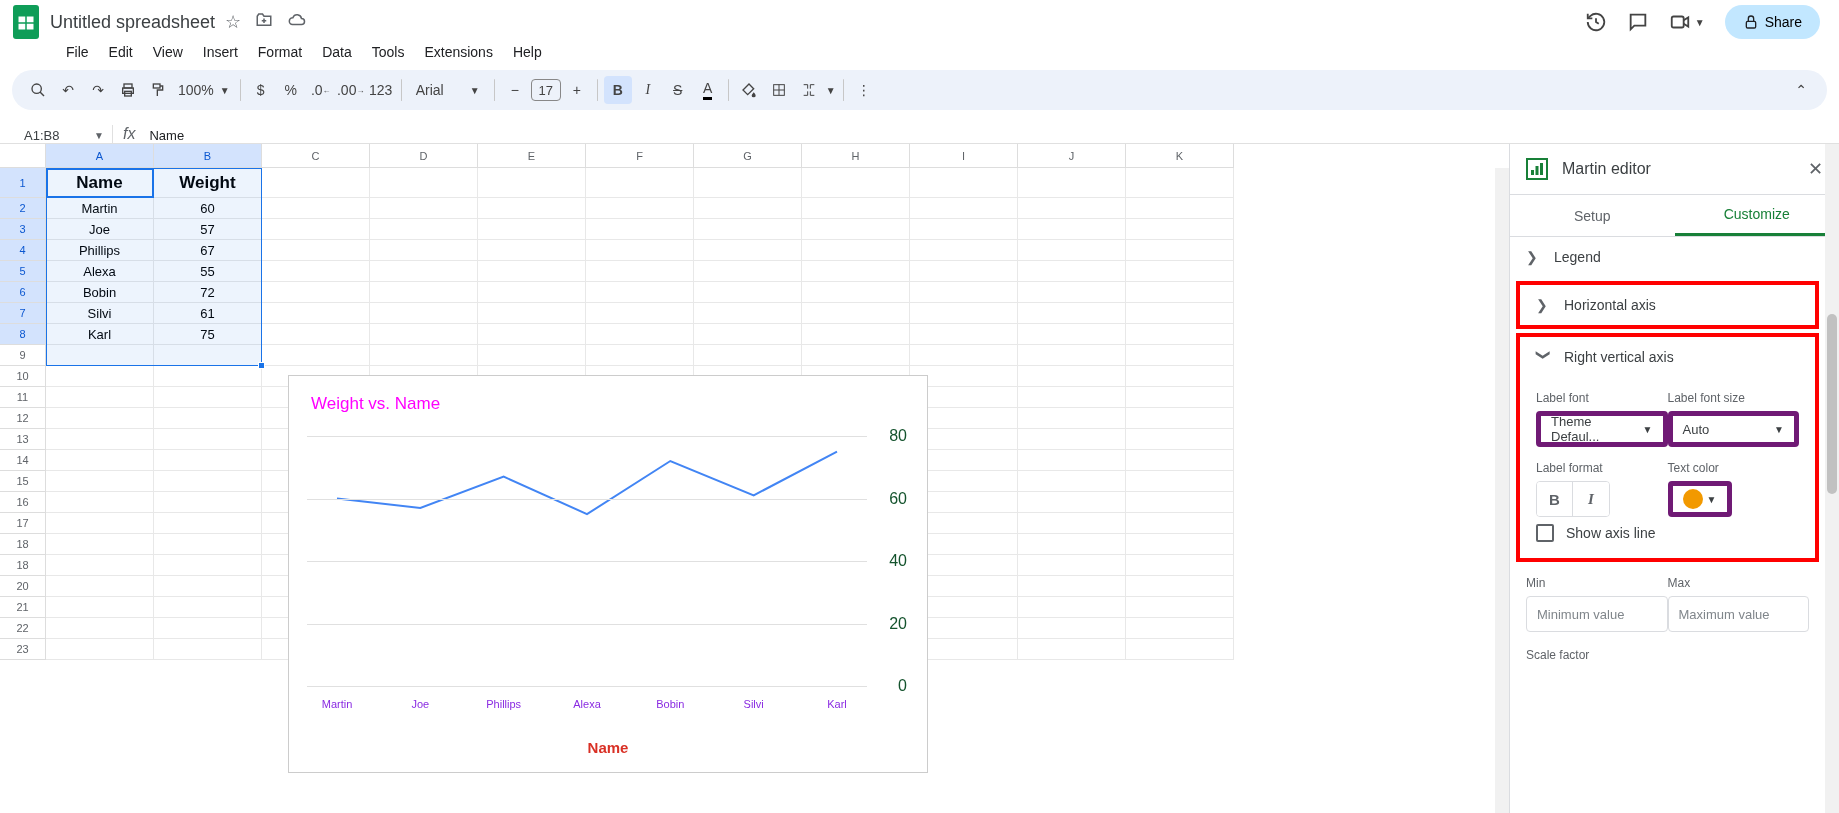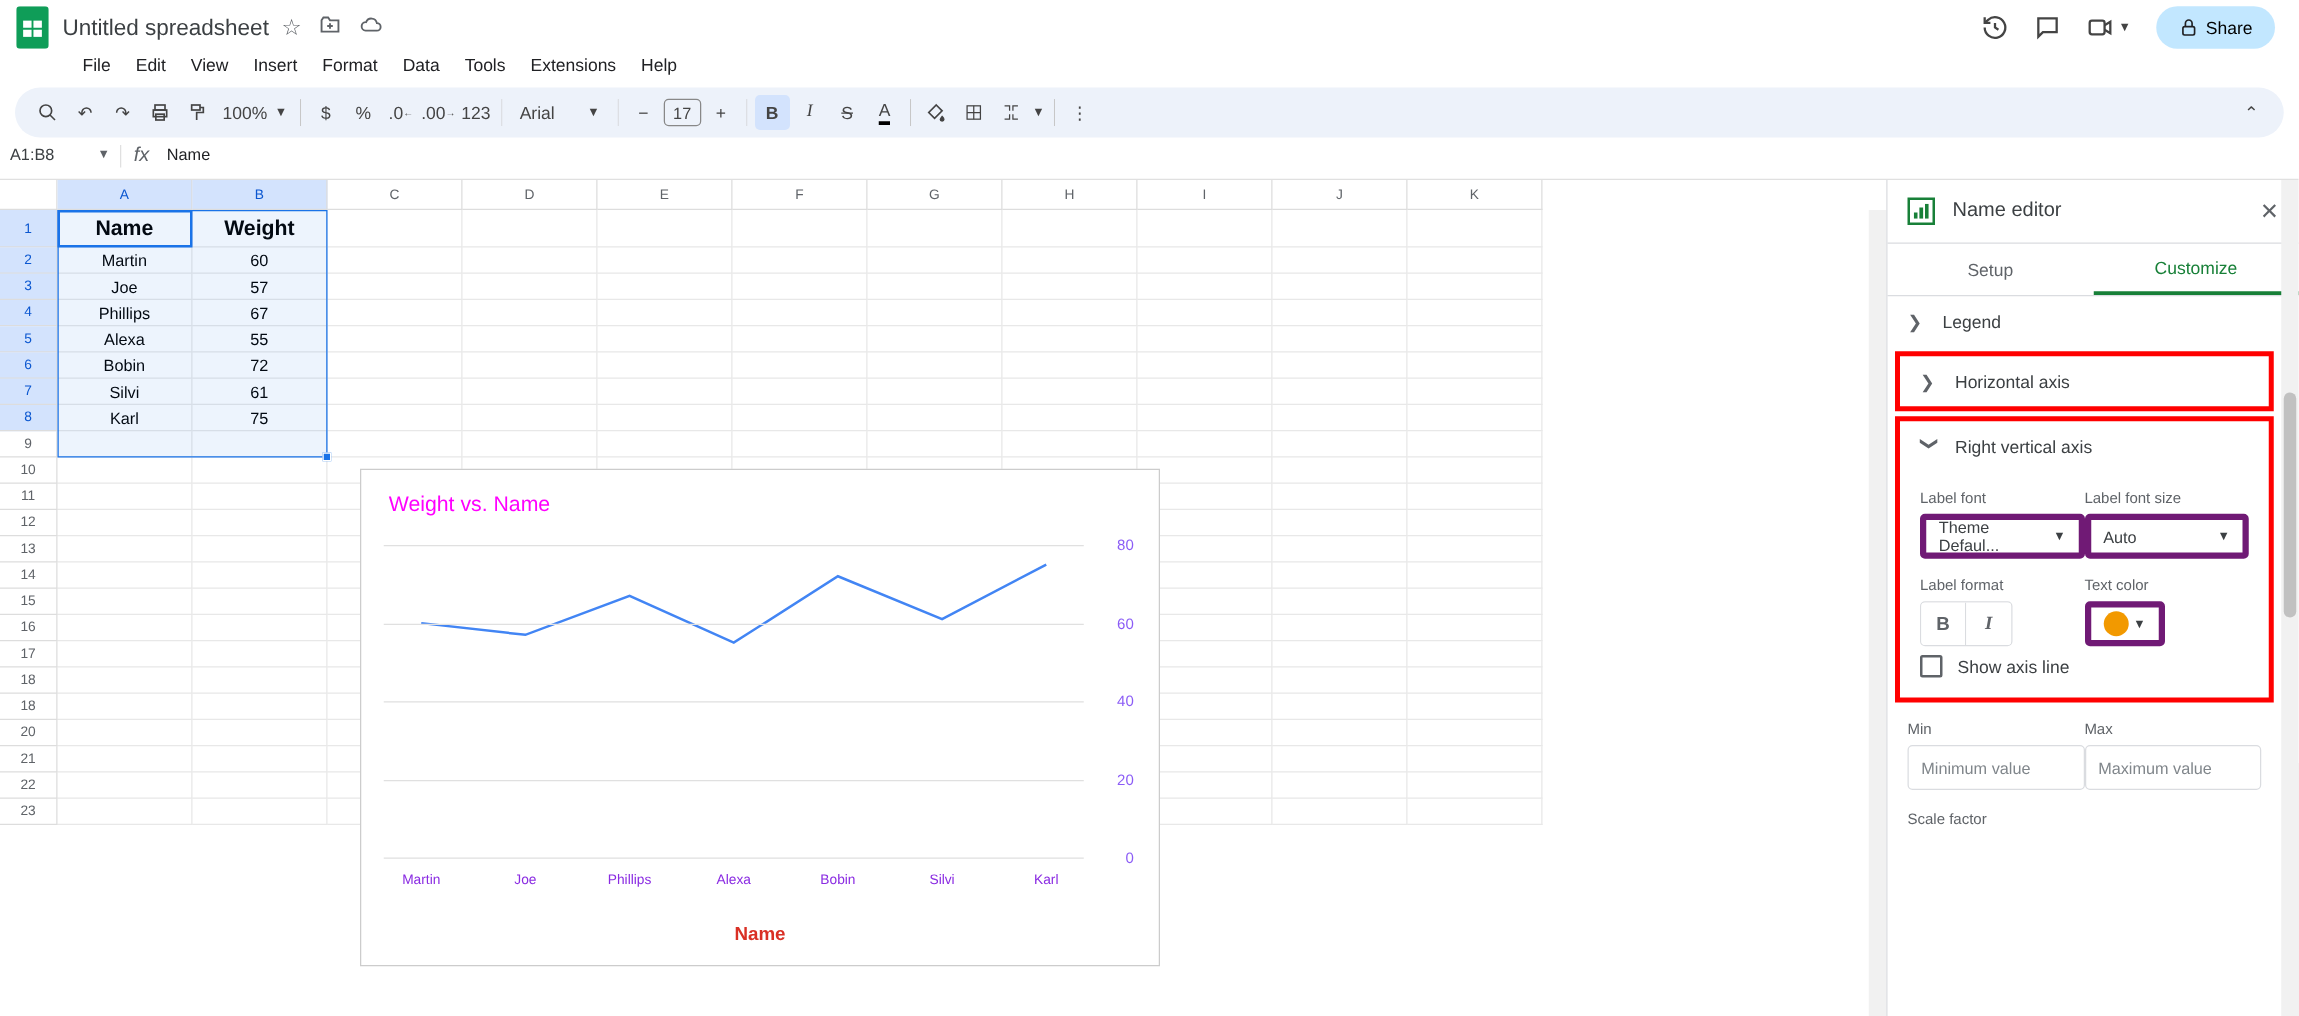--- a/index.html
+++ b/index.html
@@ -26,21 +26,21 @@
 .tb { min-width: 28px; height: 28px; display: flex; align-items: center; justify-content: center; cursor: pointer; color: #444; border-radius: 4px; font-size: 14px; }
 .tb.sep { border-left: 1px solid #c7c7c7; width: 1px; min-width: 1px; height: 22px; margin: 0 4px; }
 .tb.zoom { font-size: 14px; padding: 0 4px; min-width: 50px; }
 .tb.fontname { min-width: 80px; padding: 0 8px; justify-content: space-between; }
 .tb.fontsize-box { border: 1px solid #888; border-radius: 4px; width: 30px; height: 22px; font-size: 13px; }
 .tb.bold-active { background: #d3e3fd; font-weight: bold; }
 .tb.caret { min-width: 12px; font-size: 10px; }
 .toolbar-collapse { margin-left: auto; }
 
 
-.fbar { display: flex; align-items: flex-start; height: 28px; border-bottom: 1px solid #e0e0e0; }
+.fbar { display: flex; align-items: flex-end; height: 28px; border-bottom: 1px solid #e0e0e0; padding-left: 16px; }
 .namebox { width: 96px; padding: 0 8px; font-size: 13px; color: #3c4043; display:flex; align-items:center; justify-content:space-between; }
 .namebox-caret { font-size:10px; color:#5f6368; }
 .fx { color: #5f6368; padding: 0 10px; font-style: italic; border-left:1px solid #e0e0e0; }
 .formula-input { font-size: 13px; color: #202124; padding-left: 4px; }
 
 
 .main { display: flex; height: calc(813px - 36px - 30px - 46px - 28px); }
 .grid-wrap { flex: 1; position: relative; overflow: hidden; }
 .col-headers { display: flex; height: 24px; position:absolute; left:0; top:0; right:0; background:#fff; z-index:2; }
 .corner { width: 46px; height: 24px; border-right: 1px solid #ddd; border-bottom: 1px solid #ddd; background:#fff; }
@@ -61,21 +61,21 @@
 .active-cell { position:absolute; left:46px; top:24px; width:108px; height:30px; border:2px solid #1a73e8; pointer-events:none; z-index:4; }
 
 .grid-scroll { position:absolute; right:0; top:0; width:14px; height:100%; background:#f1f1f1; }
 .grid-scroll-thumb { position:absolute; top:0; left:2px; width:10px; height:18px; background:#c1c1c1; border-radius:5px; }
 
 
 .chart { position:absolute; left:288px; top:231px; width:640px; height:398px; background:#fff; border:1px solid #ccc; z-index:5; }
 .chart-title { color:#ff00ff; font-size:17px; padding:18px 0 0 22px; }
 .chart-plot { position:absolute; left:18px; top:60px; width:560px; height:250px; }
 .gridline { position:absolute; left:0; width:100%; border-top:1px solid #e0e0e0; }
-.yaxis-label { position:absolute; right:-40px; color:#8b5cf6; font-size:12px; transform:translateY(-50%); }
+.yaxis-label { position:absolute; right:-40px; color:#14532d; font-size:16px; transform:translateY(-50%); }
 .xaxis-label { position:absolute; color:#8a2be2; font-size:11px; transform:translateX(-50%); }
 .chart-xlabel { position:absolute; bottom:16px; left:50%; transform:translateX(-50%); color:#d93025; font-weight:bold; font-size:15px; }
 .chart-line { stroke:#4285f4; stroke-width:2; fill:none; }
 
 
 .sidebar { width: 330px; border-left: 1px solid #dadce0; background: #fff; display:flex; flex-direction:column; height: 742px; position:relative; }
 .sb-scroll { position:absolute; right:0; top:0; width:14px; height:100%; background:#f1f1f1; }
 .sb-scroll-thumb { position:absolute; top:170px; left:2px; width:10px; height:180px; background:#c1c1c1; border-radius:5px; }
 .sb-header { display:flex; align-items:center; padding: 14px 16px; border-bottom: 1px solid #dadce0; }
 .sb-header-icon { width:22px; height:22px; border:2px solid #188038; margin-right:14px; display:flex; align-items:center; justify-content:center; }
@@ -635,21 +635,21 @@
 
   <div class="sidebar">
     <div class="sb-header">
       <div class="sb-header-icon">
           <svg width="12" height="12" viewBox="0 0 12 12">
             <rect x="0" y="7" width="3" height="5" fill="#188038"></rect>
             <rect x="4.5" y="3" width="3" height="9" fill="#188038"></rect>
             <rect x="9" y="0" width="3" height="12" fill="#188038"></rect>
           </svg>
         </div>
-      <span class="sb-header-title">Name editor</span>
+      <span class="sb-header-title">Martin editor</span>
       <span class="sb-close">✕</span>
     </div>
     <div class="sb-tabs">
       <div class="sb-tab">Setup</div>
       <div class="sb-tab active">Customize</div>
     </div>
     <div class="sb-body">
       <div class="sb-section">
         <span class="sb-chevron">❯</span>
         <span>Legend</span>

